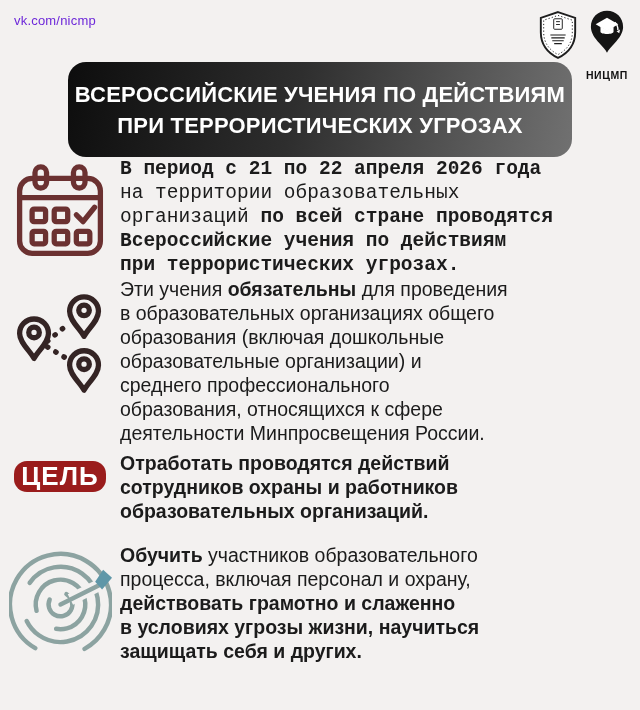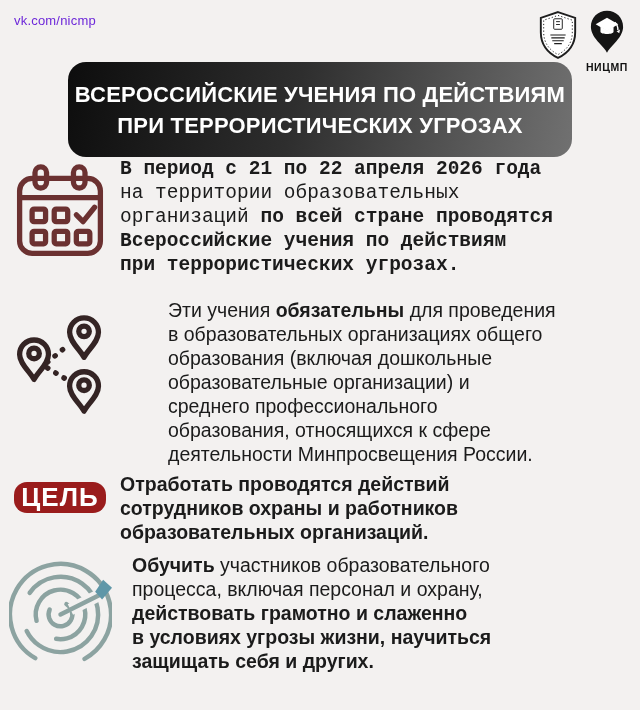--- a/index.html
+++ b/index.html
@@ -16,39 +16,39 @@
     overflow:hidden;
   }
   .topbar{
     height:62px;
     display:flex; justify-content:space-between; align-items:flex-start;
     padding:10px 12px 0 14px;
   }
   .vk-link{font-size:13px; color:#6d28d9; padding-top:3px; letter-spacing:0.2px;}
   .logos{display:flex; align-items:flex-start; gap:7px;}
   .logo-pin-wrap{display:flex; flex-direction:column; align-items:center;}
-  .nicmp-label{font-size:10.5px; font-weight:bold; letter-spacing:0.6px; margin-top:0px; color:#111;}
+  .nicmp-label{font-size:10.5px; font-weight:bold; letter-spacing:0.6px; margin-top:8px; color:#111;}
   .header-box{
     width:504px; height:95px; margin:0 auto;
     border-radius:18px;
     background:linear-gradient(102deg, var(--header-from) 0%, var(--header-mid) 45%, var(--header-to) 100%);
     color:#fff;
     display:flex; flex-direction:column; justify-content:center; align-items:center;
     text-align:center;
   }
   .header-box .title-line{font-weight:bold; font-size:22px; line-height:31px; letter-spacing:0.2px;}
   .section{display:flex; align-items:flex-start;}
   .icon-col{flex:0 0 120px; display:flex; justify-content:center;}
   .text-col{flex:1 1 auto; font-size:19.5px; line-height:24px; padding-right:8px;}
   .tline{white-space:nowrap;}
   .tline .b{font-weight:bold;}
   .sec-1{font-family:Liberation Mono, monospace;}
-  .sec-2{margin-top:21px;gap:48px;}
+  .sec-2{}
   .sec-3{margin-top:6px;}
-  .sec-4{margin-top:9px;gap:12px;}
+  .sec-4{margin-top:20px;}
   .cal-icon{margin-top:6px;}
   .pins-icon{margin-top:12px;}
   .goal-badge{
     margin-top:10px;
     width:92px; height:31px; border-radius:13px;
     background:var(--badge-bg); color:var(--badge-text);
     display:flex; align-items:center; justify-content:center;
     font-weight:bold; font-size:26px; letter-spacing:1px;
   }
   .target-icon{margin-top:-6px;}

